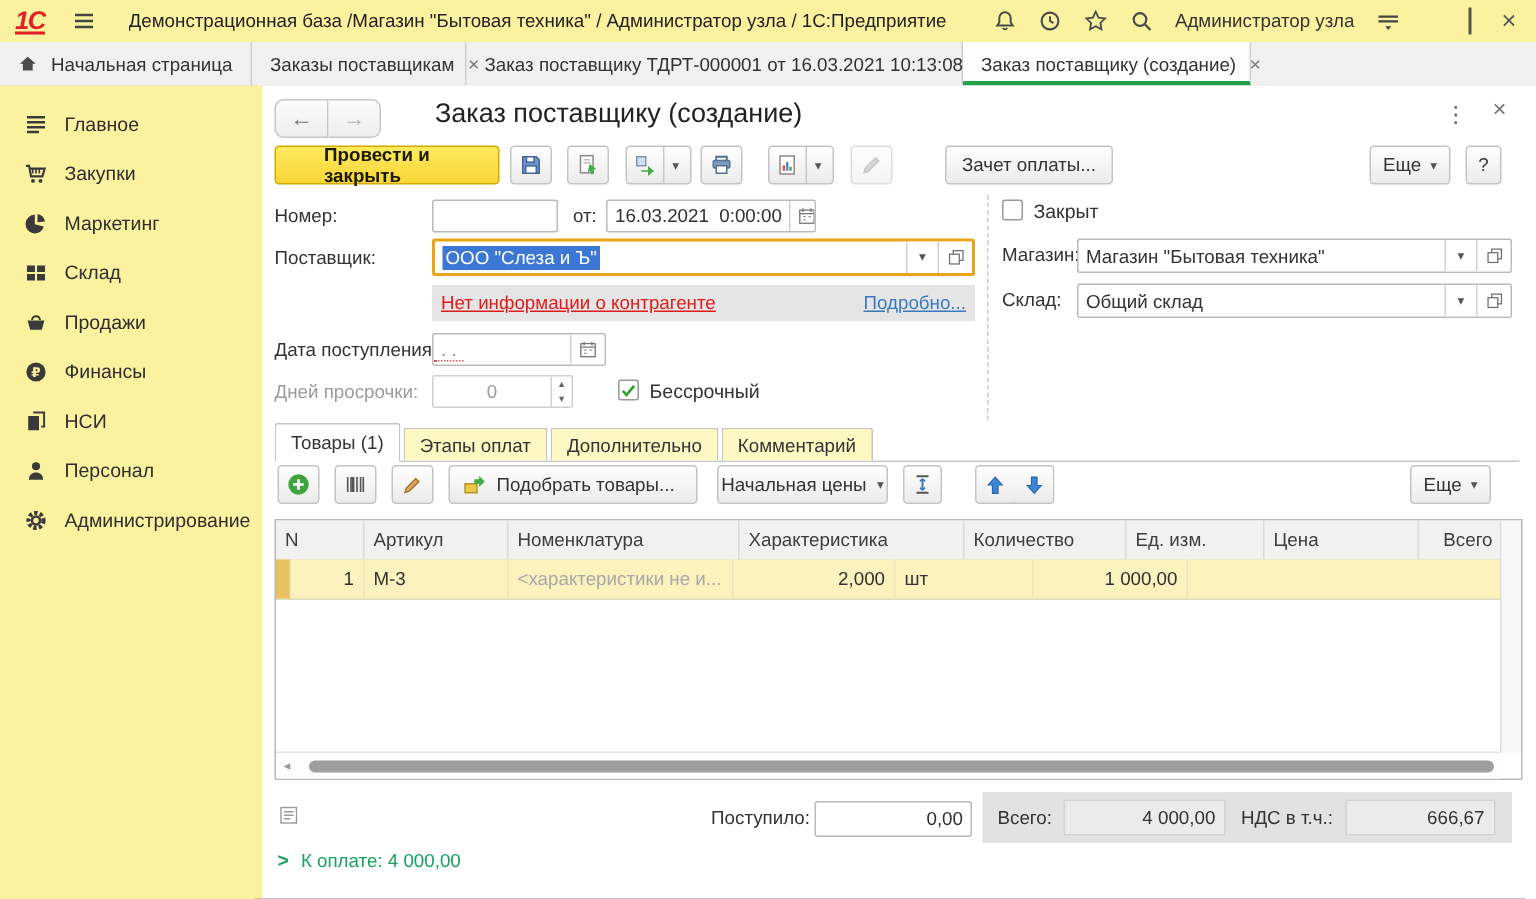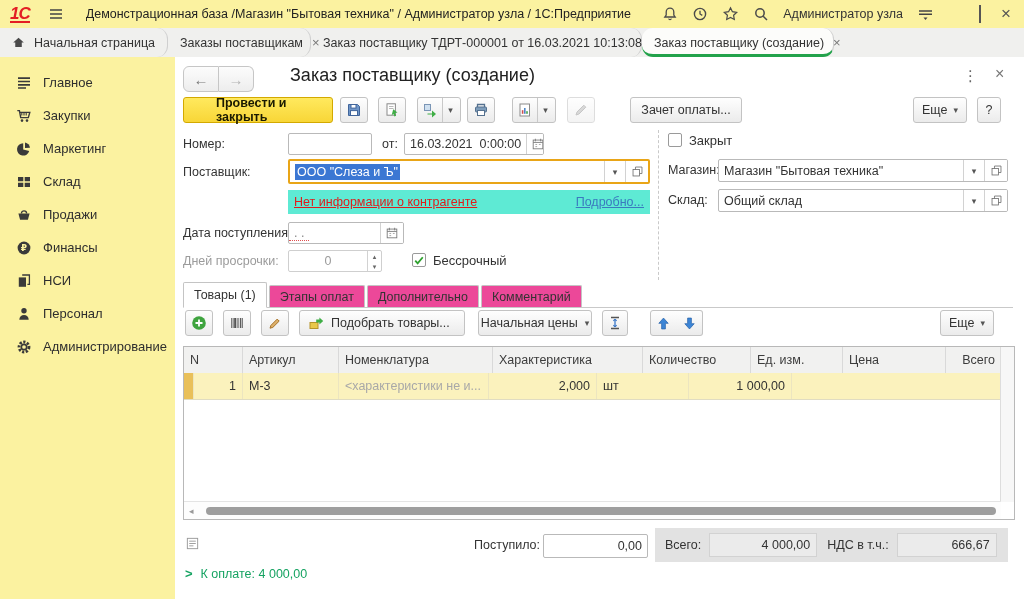--- a/index.html
+++ b/index.html
@@ -13,21 +13,21 @@
   .logo1c{font-weight:800;font-style:italic;font-size:17px;color:#e31e24;margin-left:10px;letter-spacing:-1px;border-bottom:2px solid #e31e24;line-height:15px;}
   .hamb{margin-left:18px;cursor:pointer;}
   .apptitle{margin-left:22px;color:#222;white-space:nowrap;overflow:hidden;}
   .tb-right{margin-left:auto;display:flex;align-items:center;gap:14px;padding-right:12px;}
   .tbico{cursor:pointer;}
   .winglyph{width:12px;text-align:center;color:#555;font-size:14px;cursor:pointer;line-height:12px;}
   .minline{width:10px;height:1px;background:#555;margin-top:8px;}
   .maxbox{width:9px;height:9px;border:1px solid #555;}
   
   .tabbar{position:absolute;left:0;top:28px;width:1024px;height:29px;background:#f0f0ee;border-bottom:1px solid #d7d7d7;display:flex;}
-  .wtab{display:flex;align-items:center;padding:0 12px;border-right:1px solid #cfcfcf;box-sizing:border-box;cursor:pointer;white-space:nowrap;color:#333;border-radius:11px;}
+  .wtab{display:flex;align-items:center;padding:0 12px;border-right:1px solid #cfcfcf;box-sizing:border-box;cursor:pointer;white-space:nowrap;color:#333;}
   .wtab .x{margin-left:9px;color:#777;font-size:13px;line-height:10px;}
   .wtab.active{background:#fcfcfa;border-bottom:3px solid #23a24b;padding-top:3px;}
   
   .sidebar{position:absolute;left:0;top:57px;width:175px;height:542px;background:#fbf2a0;padding-top:9px;box-sizing:border-box;}
   .sbitem{height:33px;display:flex;align-items:center;cursor:pointer;}
   .sbitem .ic{width:16px;height:16px;margin-left:16px;}
   .sbitem .lb{margin-left:11px;color:#2e2e2e;font-size:13px;}
   
   .main{position:absolute;left:175px;top:57px;width:849px;height:542px;background:#fff;}
   .navbtn{width:34px;height:24px;display:flex;align-items:center;justify-content:center;background:linear-gradient(#fcfcfc,#ededed);border:1px solid #c6c6c6;cursor:pointer;font-size:15px;}
@@ -37,30 +37,30 @@
   .ybtn{background:linear-gradient(#ffe95e,#f8d637);border:1px solid #d3a900;font-weight:bold;color:#1a1a00;}
   .caretpart{border-left:1px solid #c9c9c9;align-self:stretch;display:flex;align-items:center;justify-content:center;width:15px;color:#555;font-size:9px;}
   .lbl{position:absolute;line-height:22px;color:#333;}
   .lbl.dis{color:#9b9b9b;}
   .fld{position:absolute;background:#fff;border:1px solid #b9b9b9;border-radius:2px;display:flex;align-items:center;box-sizing:border-box;overflow:hidden;justify-content:space-between;}
   .fld .val{padding:0 5px;white-space:pre;}
   .fld .adorn{margin-left:auto;display:flex;align-self:stretch;}
   .abtn{width:20px;display:flex;align-items:center;justify-content:center;border-left:1px solid #d2d2d2;cursor:pointer;color:#555;font-size:9px;background:#fff;}
   .focusfld{border:2px solid #e9a517;}
   .selhl{background:#3b77d3;color:#fff;padding:1px 2px;}
-  .notice{position:absolute;background:#5eead4;display:flex;align-items:center;padding:0 6px;box-sizing:border-box;}
+  .notice{position:absolute;background:#e5e5e5;display:flex;align-items:center;padding:0 6px;box-sizing:border-box;}
   .warncap{color:#e01b1b;text-decoration:underline;cursor:pointer;}
   .bluelink{margin-left:auto;color:#3a7abf;text-decoration:underline;cursor:pointer;}
   .cb{width:14px;height:14px;background:#fff;border:1px solid #9a9a9a;border-radius:2px;display:flex;align-items:center;justify-content:center;cursor:pointer;}
   .spin{margin-left:auto;width:13px;align-self:stretch;display:flex;flex-direction:column;border-left:1px solid #d2d2d2;}
   .spin span{flex:1;display:flex;align-items:center;justify-content:center;font-size:7px;color:#666;cursor:pointer;line-height:7px;}
   .dashsep{position:absolute;border-left:1px dashed #c9c9c9;}
   
   .dtabs{position:absolute;left:8px;top:226px;width:830px;height:24px;display:flex;align-items:flex-end;border-bottom:1px solid #c9c9c9;box-sizing:content-box;}
-  .dtab{height:21px;display:flex;align-items:center;padding:0 10px;border:1px solid #c4c4c4;border-bottom:none;background:#ec4899;margin-right:2px;cursor:pointer;border-radius:2px 2px 0 0;}
+  .dtab{height:21px;display:flex;align-items:center;padding:0 10px;border:1px solid #c4c4c4;border-bottom:none;background:#fef9c3;margin-right:2px;cursor:pointer;border-radius:2px 2px 0 0;}
   .dtab.active{height:24px;background:#fff;position:relative;margin-bottom:-1px;border-bottom:1px solid #fff;}
   
   .grid{position:absolute;left:8px;top:289px;width:830px;height:172px;border:1px solid #b8b8b8;background:#fff;}
   .ghead{position:absolute;left:0;top:0;right:13px;height:26px;background:#f1f1f0;border-bottom:1px solid #cfcfcf;display:flex;}
   .gh{border-right:1px solid #d9d9d9;display:flex;align-items:center;padding:0 6px;box-sizing:border-box;color:#3c3c3c;}
   .grow{position:absolute;left:0;top:26px;right:13px;height:26px;background:#fbf2bd;border-bottom:1px solid #e0dcc2;display:flex;cursor:pointer;}
   .gc{border-right:1px solid #ece5c0;display:flex;align-items:center;padding:0 6px;box-sizing:border-box;overflow:hidden;white-space:nowrap;}
   .gc.r,.gh.r{justify-content:flex-end;}
   .marker{background:#e9c05a;}
   .vscroll{position:absolute;right:0;top:0;bottom:17px;width:13px;background:#f7f7f7;border-left:1px solid #ddd;}

